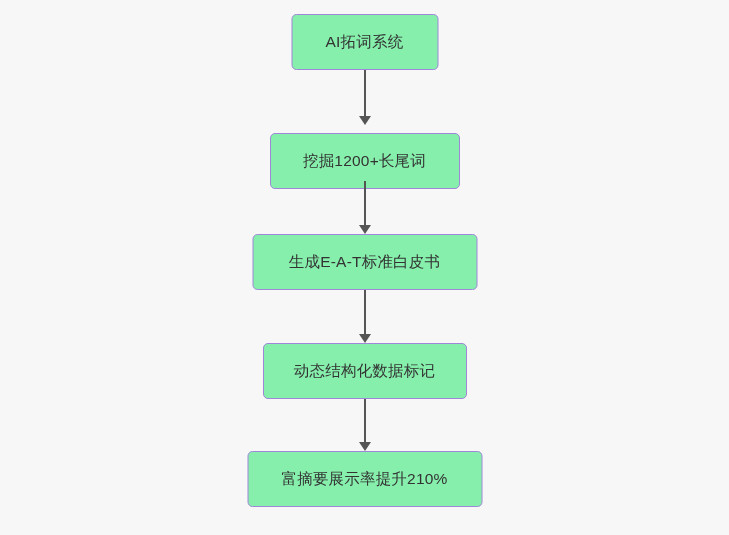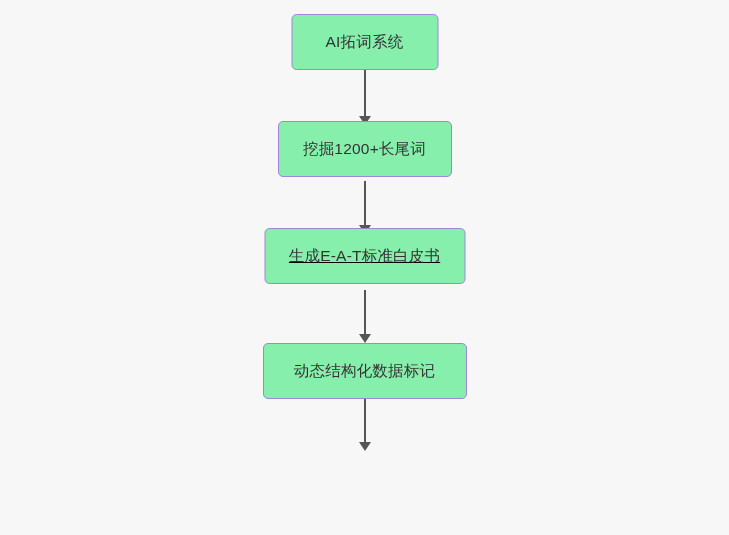--- a/index.html
+++ b/index.html
@@ -65,22 +65,22 @@
     bottom: 0;
     width: 0;
     height: 0;
     border-left: 6px solid transparent;
     border-right: 6px solid transparent;
     border-top: 9px solid #555555;
   }
 
   
   .n1 { width: 147px; top: 14px; }
-  .n2 { width: 174px; top: 121px; }
-  .n3 { width: 201px; top: 228px; text-decoration: underline; }
+  .n2 { width: 190px; top: 133px; }
+  .n3 { width: 225px; top: 234px; }
   .n4 { width: 204px; top: 343px; justify-content: center; }
   .n5 { width: 235px; top: 451px; }
 
   
   .e1 { top: 70px;  height: 55px; }
   .e2 { top: 181px; height: 53px; }
   .e3 { top: 290px; height: 53px; }
   .e4 { top: 399px; height: 52px; }
 
   .e1 .edge-line { height: 46px; }
@@ -122,14 +122,17 @@
 
   <div class="node n4">
     <span class="node-label">动态结构化数据标记</span>
   </div>
 
   <div class="edge e4">
     <div class="edge-line"></div>
     <div class="edge-head"></div>
   </div>
 
+  <div class="node n5">
+    <span class="node-label">富摘要展示率提升210%</span>
+  </div>
 
 </div>
 
 </body></html>

